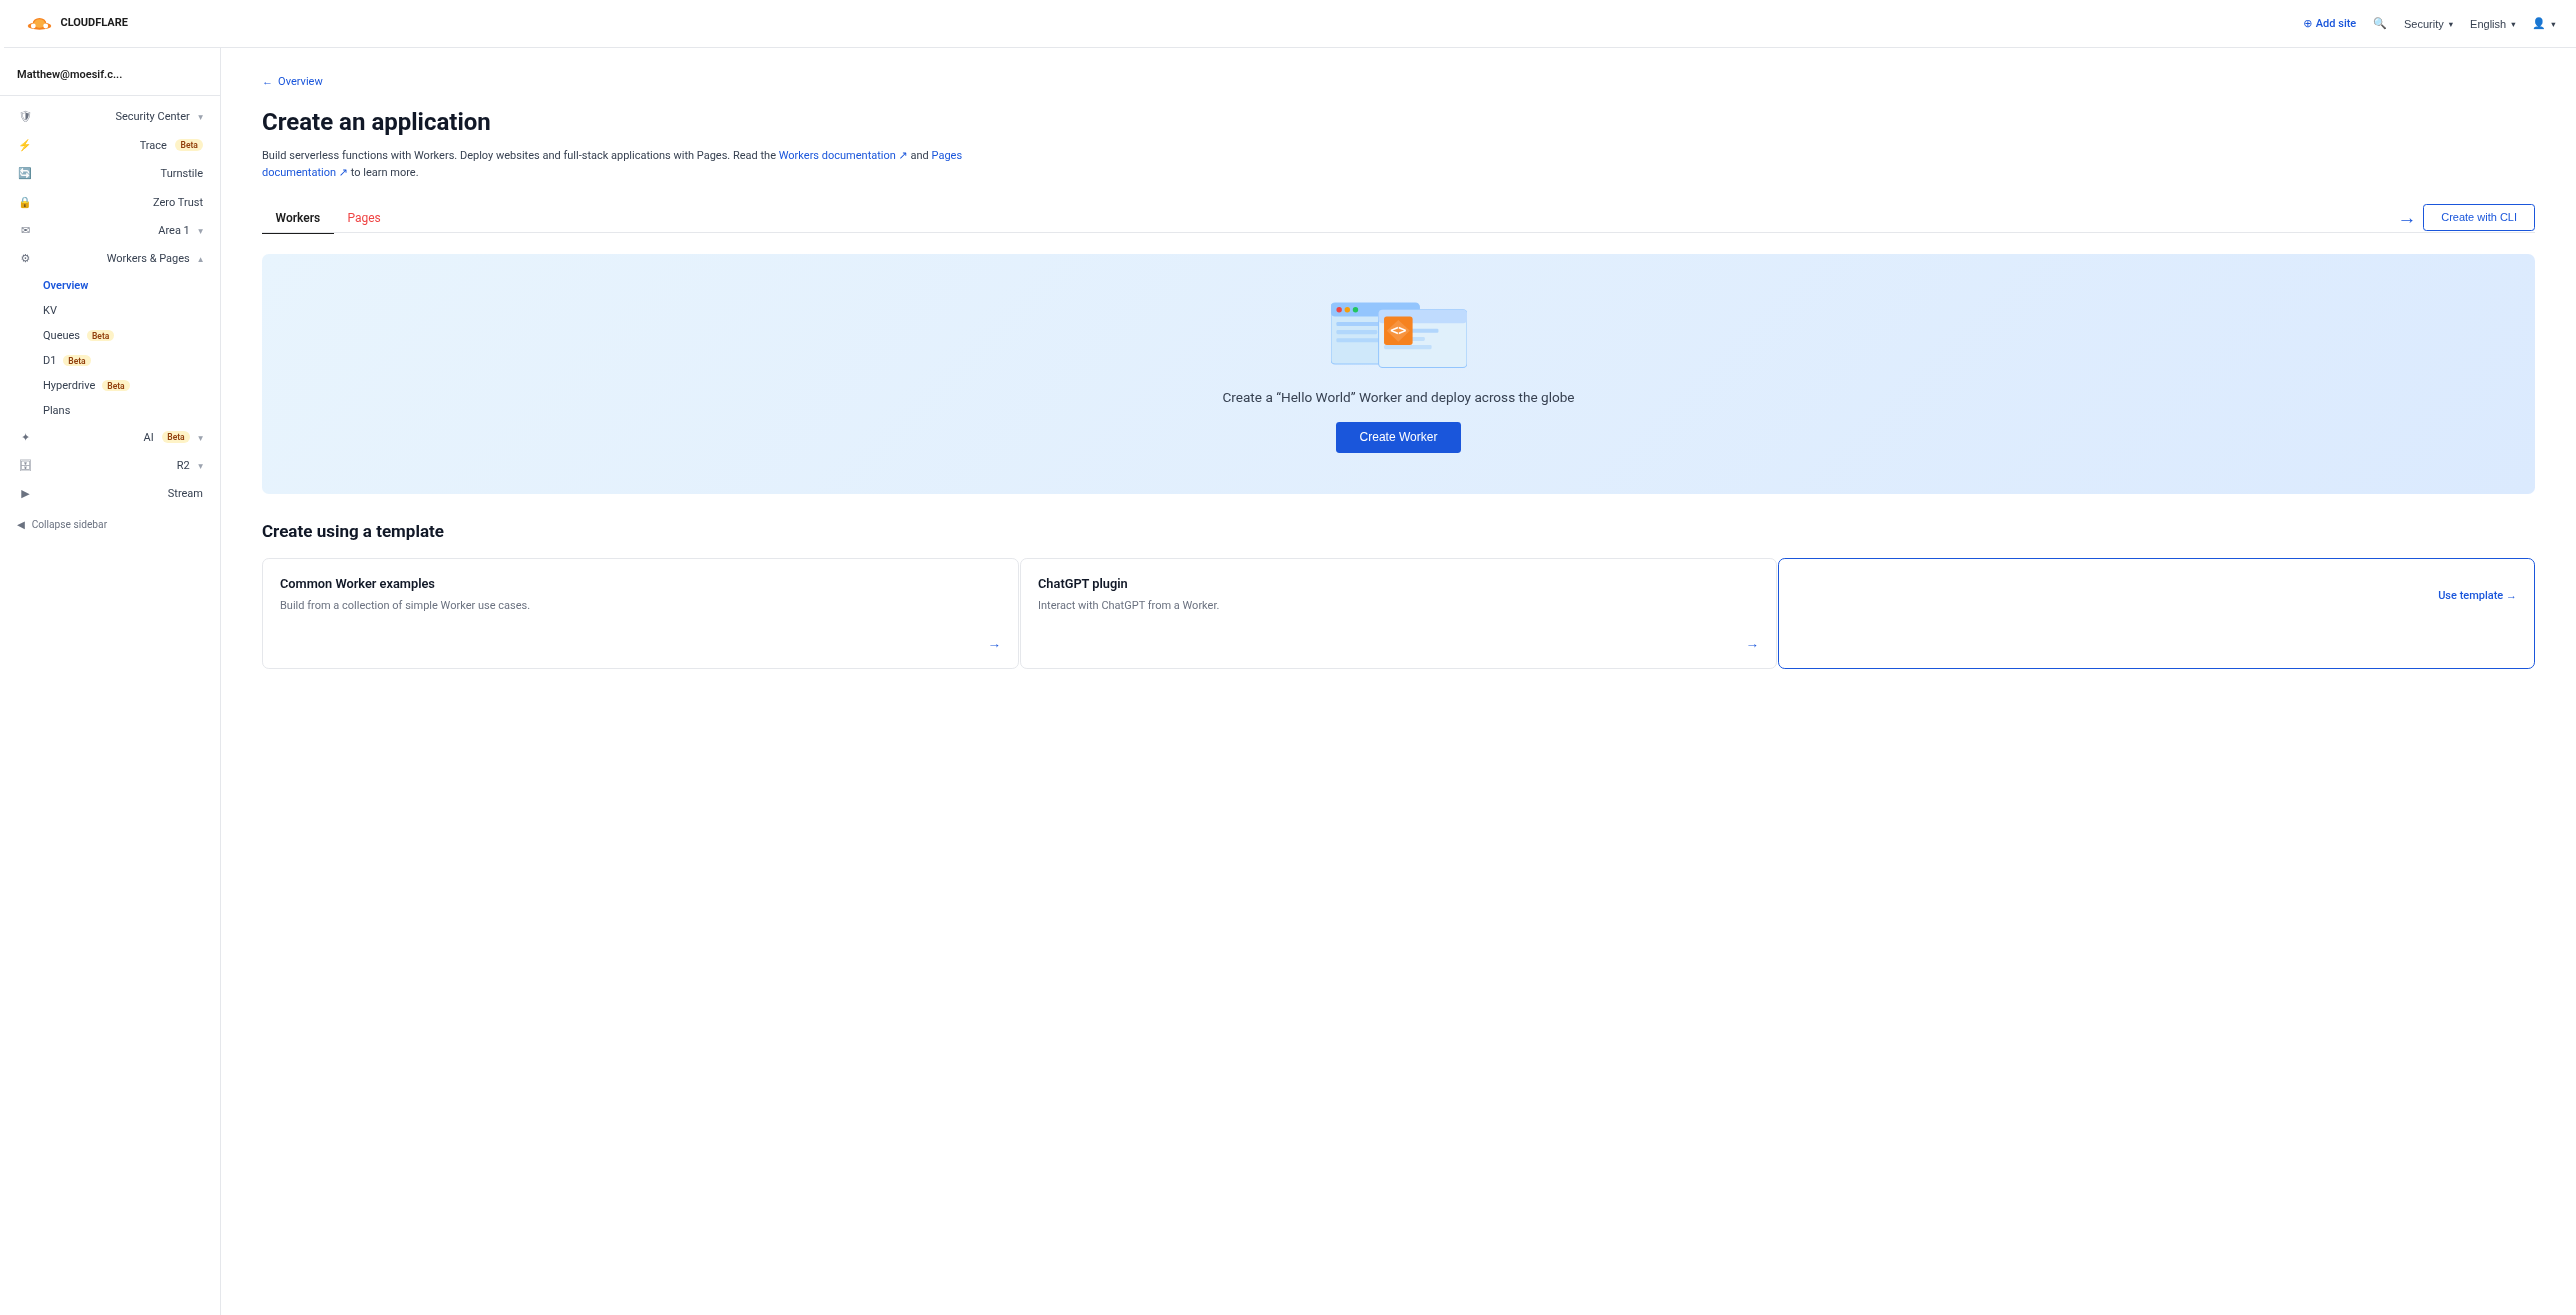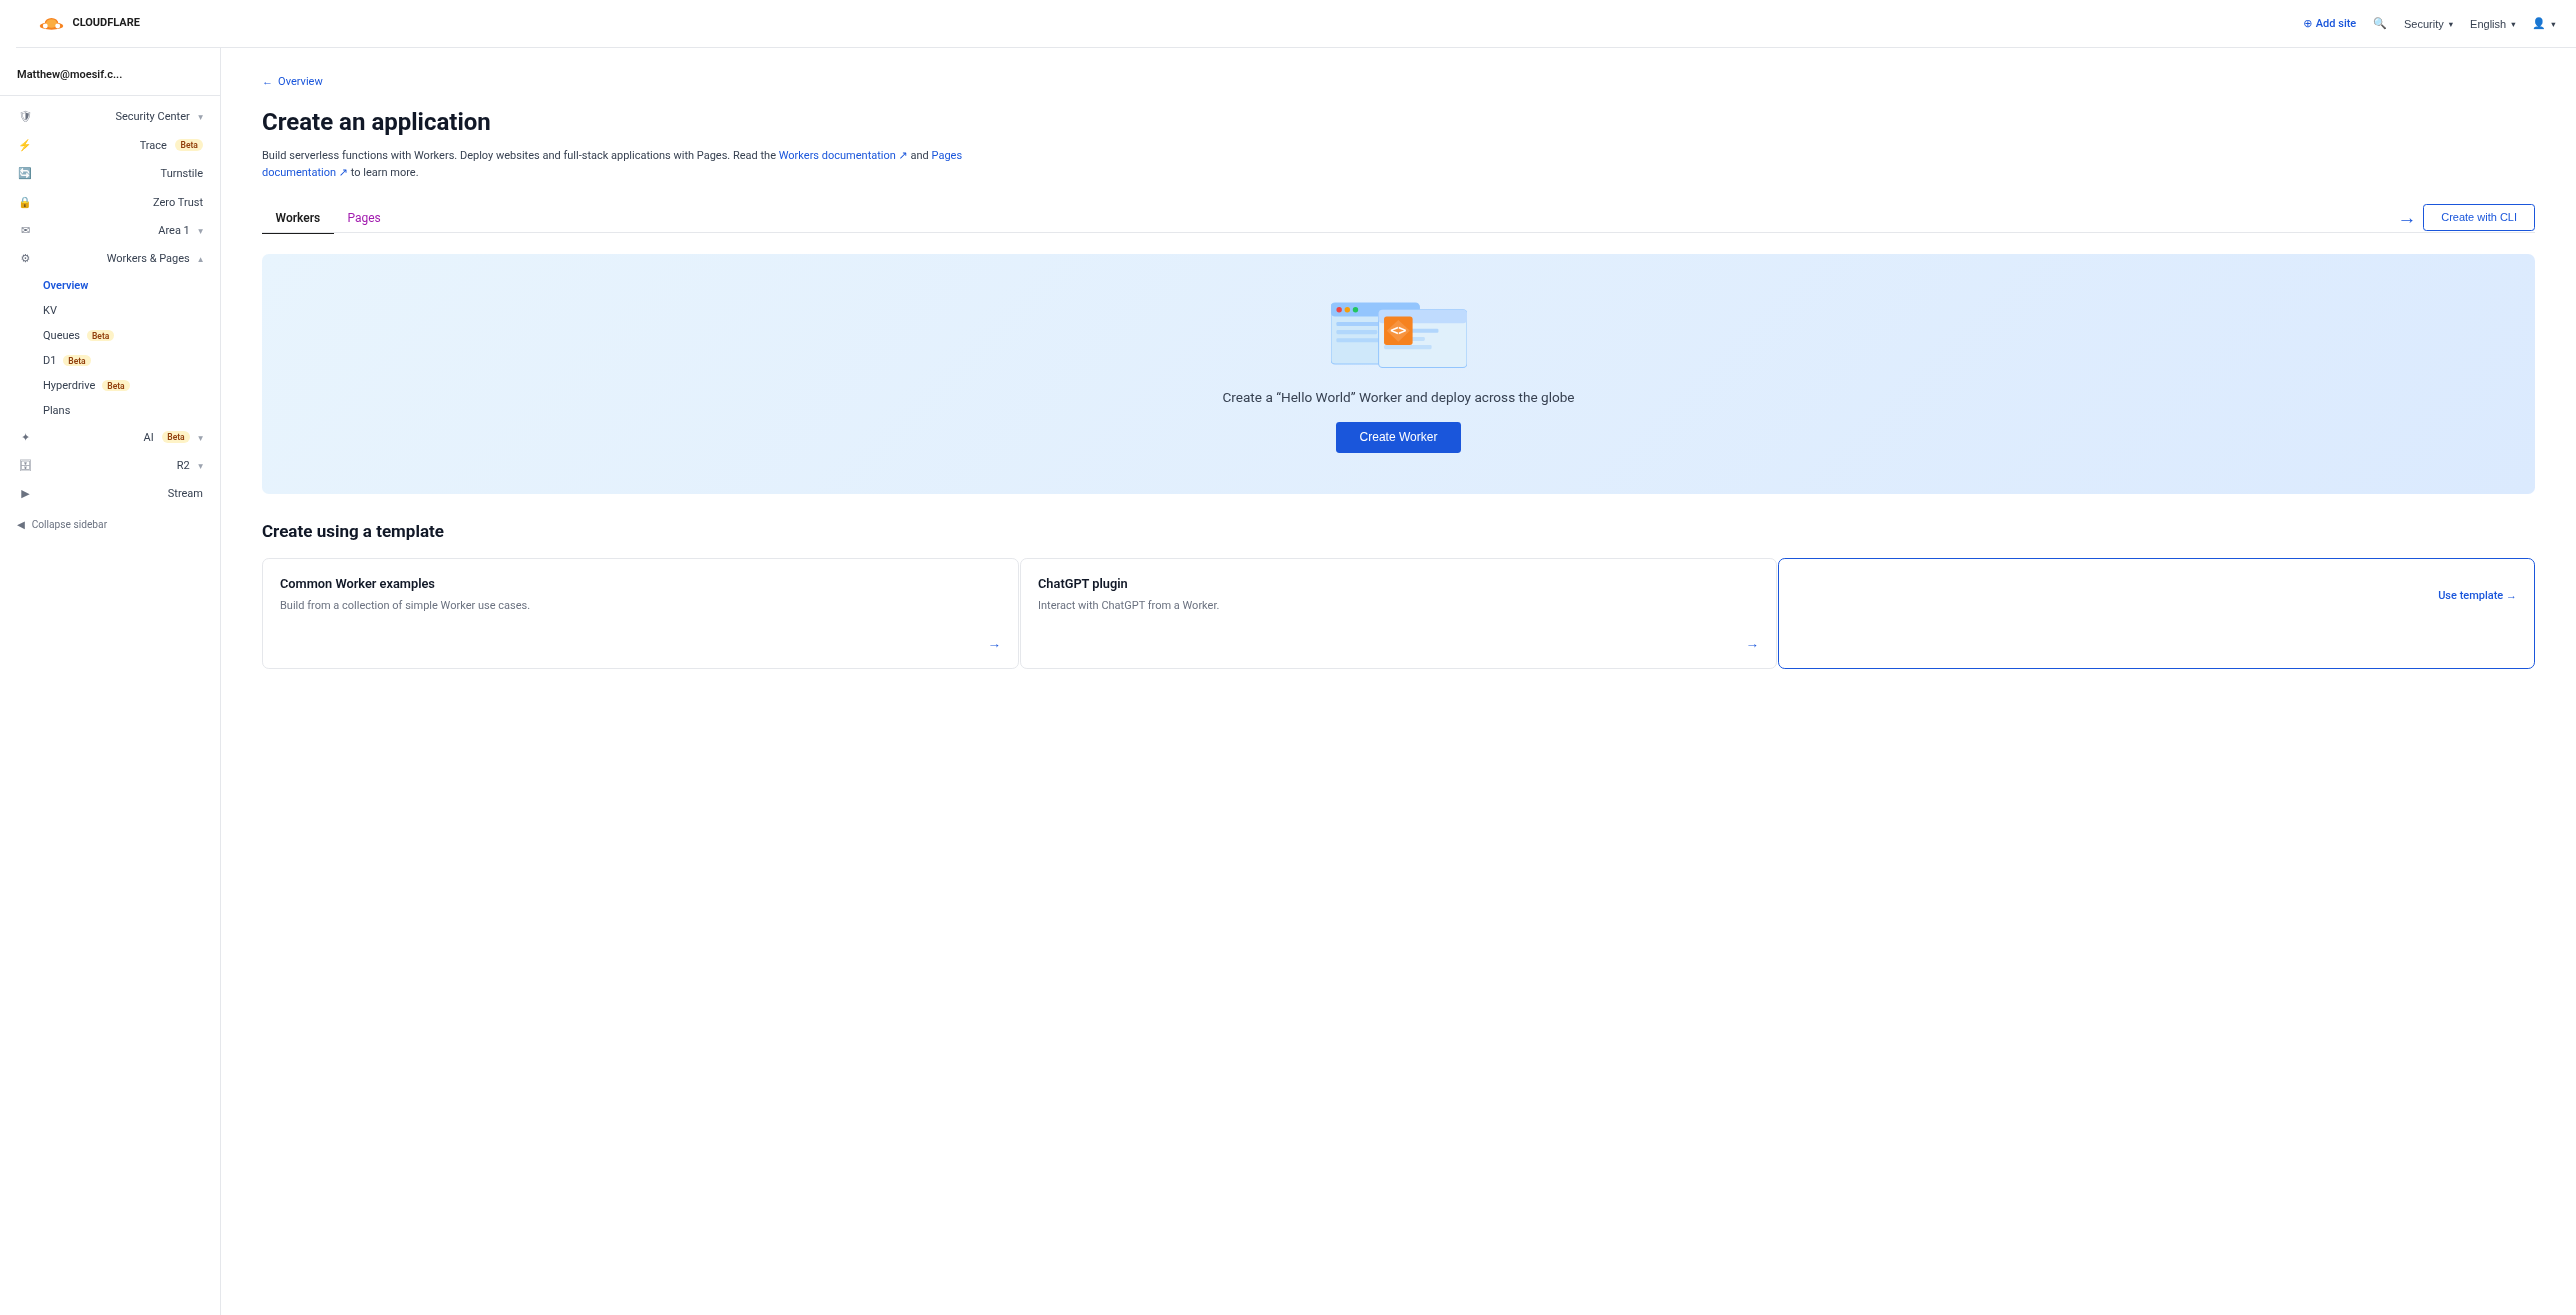--- a/index.html
+++ b/index.html
@@ -2,21 +2,21 @@
 <html style="font-size:13.6px"><head>
   <meta charset="utf-8">
   <style>
     * { box-sizing: border-box; margin: 0; padding: 0; }
     body { font-family: -apple-system, BlinkMacSystemFont, 'Segoe UI', Roboto, sans-serif; background: #fff; color: #1d1d1d; font-size: 12px; }
 
     
     .topnav {
       display: flex; align-items: center; height: 48px;
       border-bottom: 0.9px solid #e5e7eb; padding: 0 20.4px;
-      position: fixed; top: 0; left: 16px; right: 0; background: #fff; z-index: 100;
+      position: fixed; top: 0; left: 4px; right: 0; background: #fff; z-index: 100;
     }
     .topnav-logo { display: flex; align-items: center; gap: 5.1px; margin-right: auto; }
     .logo-img { width: 31px; height: 31px; }
     .logo-text { font-size: 11px; font-weight: 700; color: #1d1d1d; line-height: 1.1; }
     .topnav-actions { display: flex; align-items: center; gap: 17px; }
     .topnav-btn { display: flex; align-items: center; gap: 5.1px; cursor: pointer; color: #374151; font-size: 11px; border: none; background: none; }
     .topnav-add { color: #1a56db; font-size: 11px; font-weight: 500; display: flex; align-items: center; gap: 3.4px; cursor: pointer; }
     .chevron-down { font-size: 8.5px; }
 
     
@@ -62,21 +62,21 @@
       cursor: pointer; margin-bottom: 20.4px; text-decoration: none;
     }
 
     .page-title { font-size: 24px; font-weight: 700; color: #111827; margin-bottom: 10.2px; }
     .page-desc { font-size: 11px; color: #374151; line-height: 1.6; margin-bottom: 20.4px; max-width: 767px; }
     .page-desc a { color: #1a56db; text-decoration: none; }
 
     
     .tabs { display: flex; align-items: center; border-bottom: 1.7px solid #e5e7eb; margin-bottom: 20.4px; position: relative; }
     .tab {
-      padding: 8.5px 13.6px; font-size: 12px; cursor: pointer; color: #a21caf;
+      padding: 8.5px 13.6px; font-size: 12px; cursor: pointer; color: #ef4444;
       border-bottom: 1.7px solid transparent; margin-bottom: -1.7px;
     }
     .tab.active { color: #1d1d1d; font-weight: 600; border-bottom-color: #1d1d1d; }
     .create-cli-btn {
       margin-left: auto;
       border: 1.7px solid #1a56db; color: #1a56db; background: #fff;
       padding: 6.8px 17px; border-radius: 3.4px; font-size: 11px; font-weight: 500;
       cursor: pointer; position: relative;
     }
 

